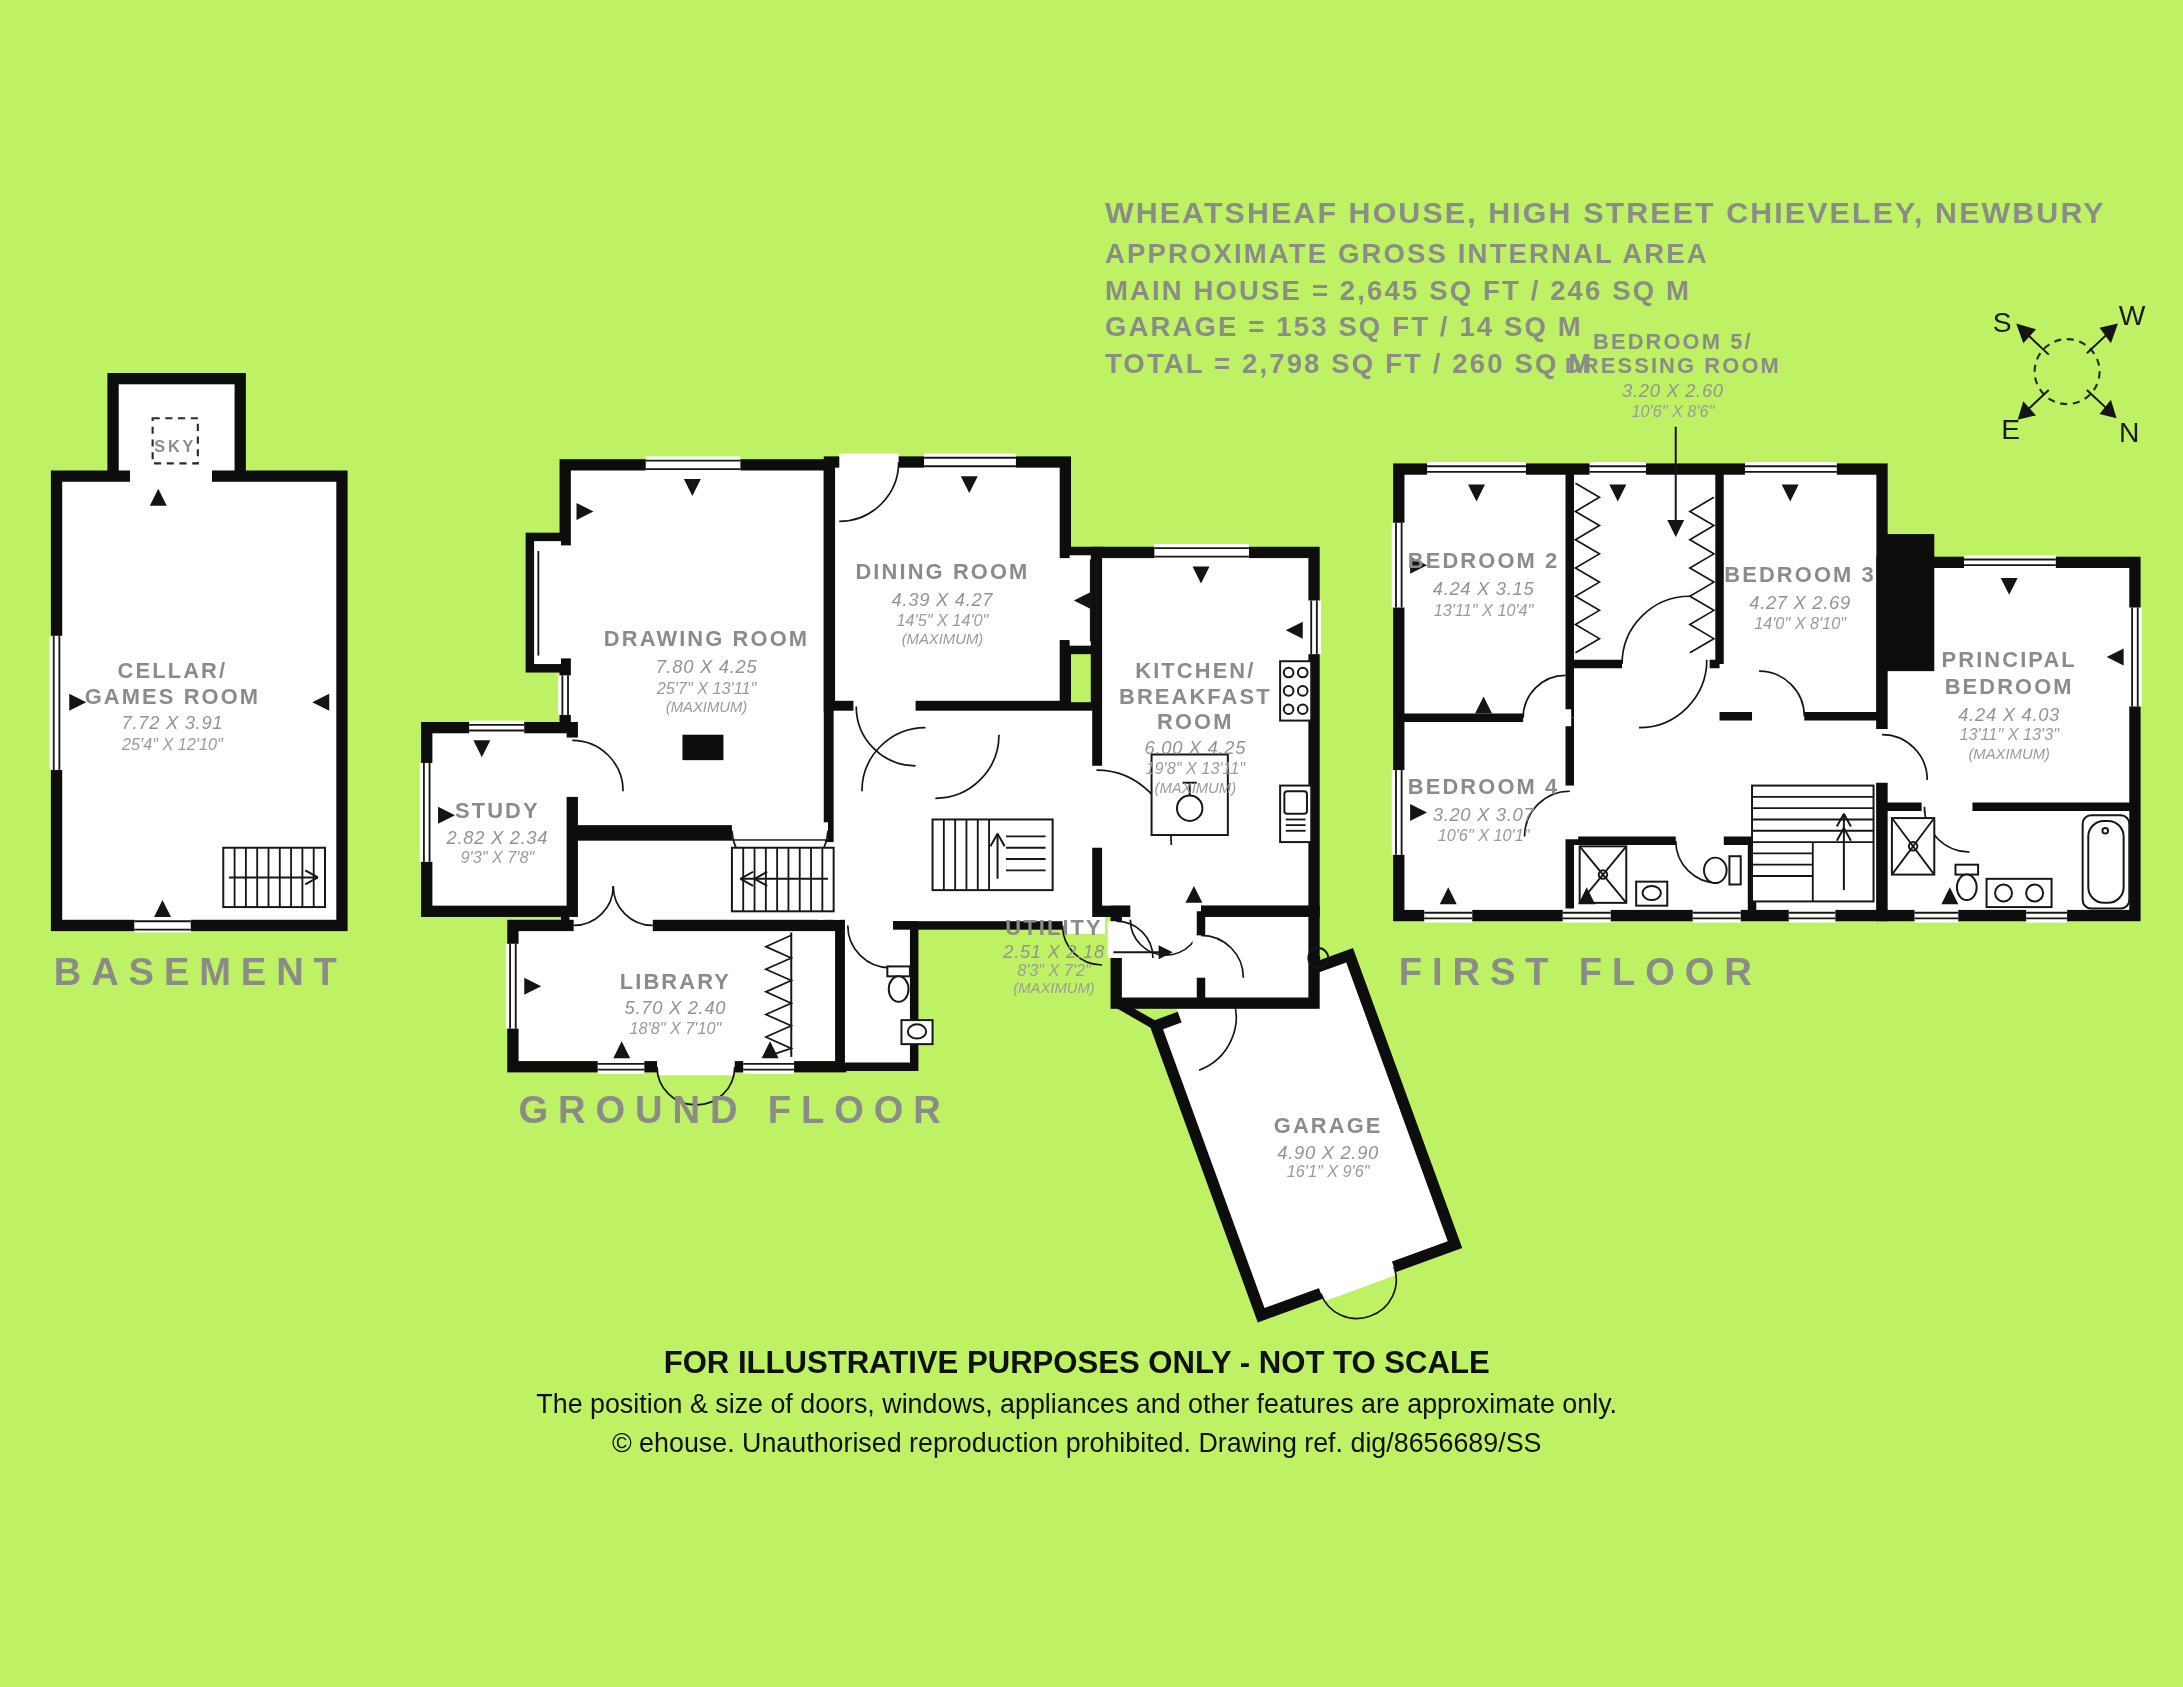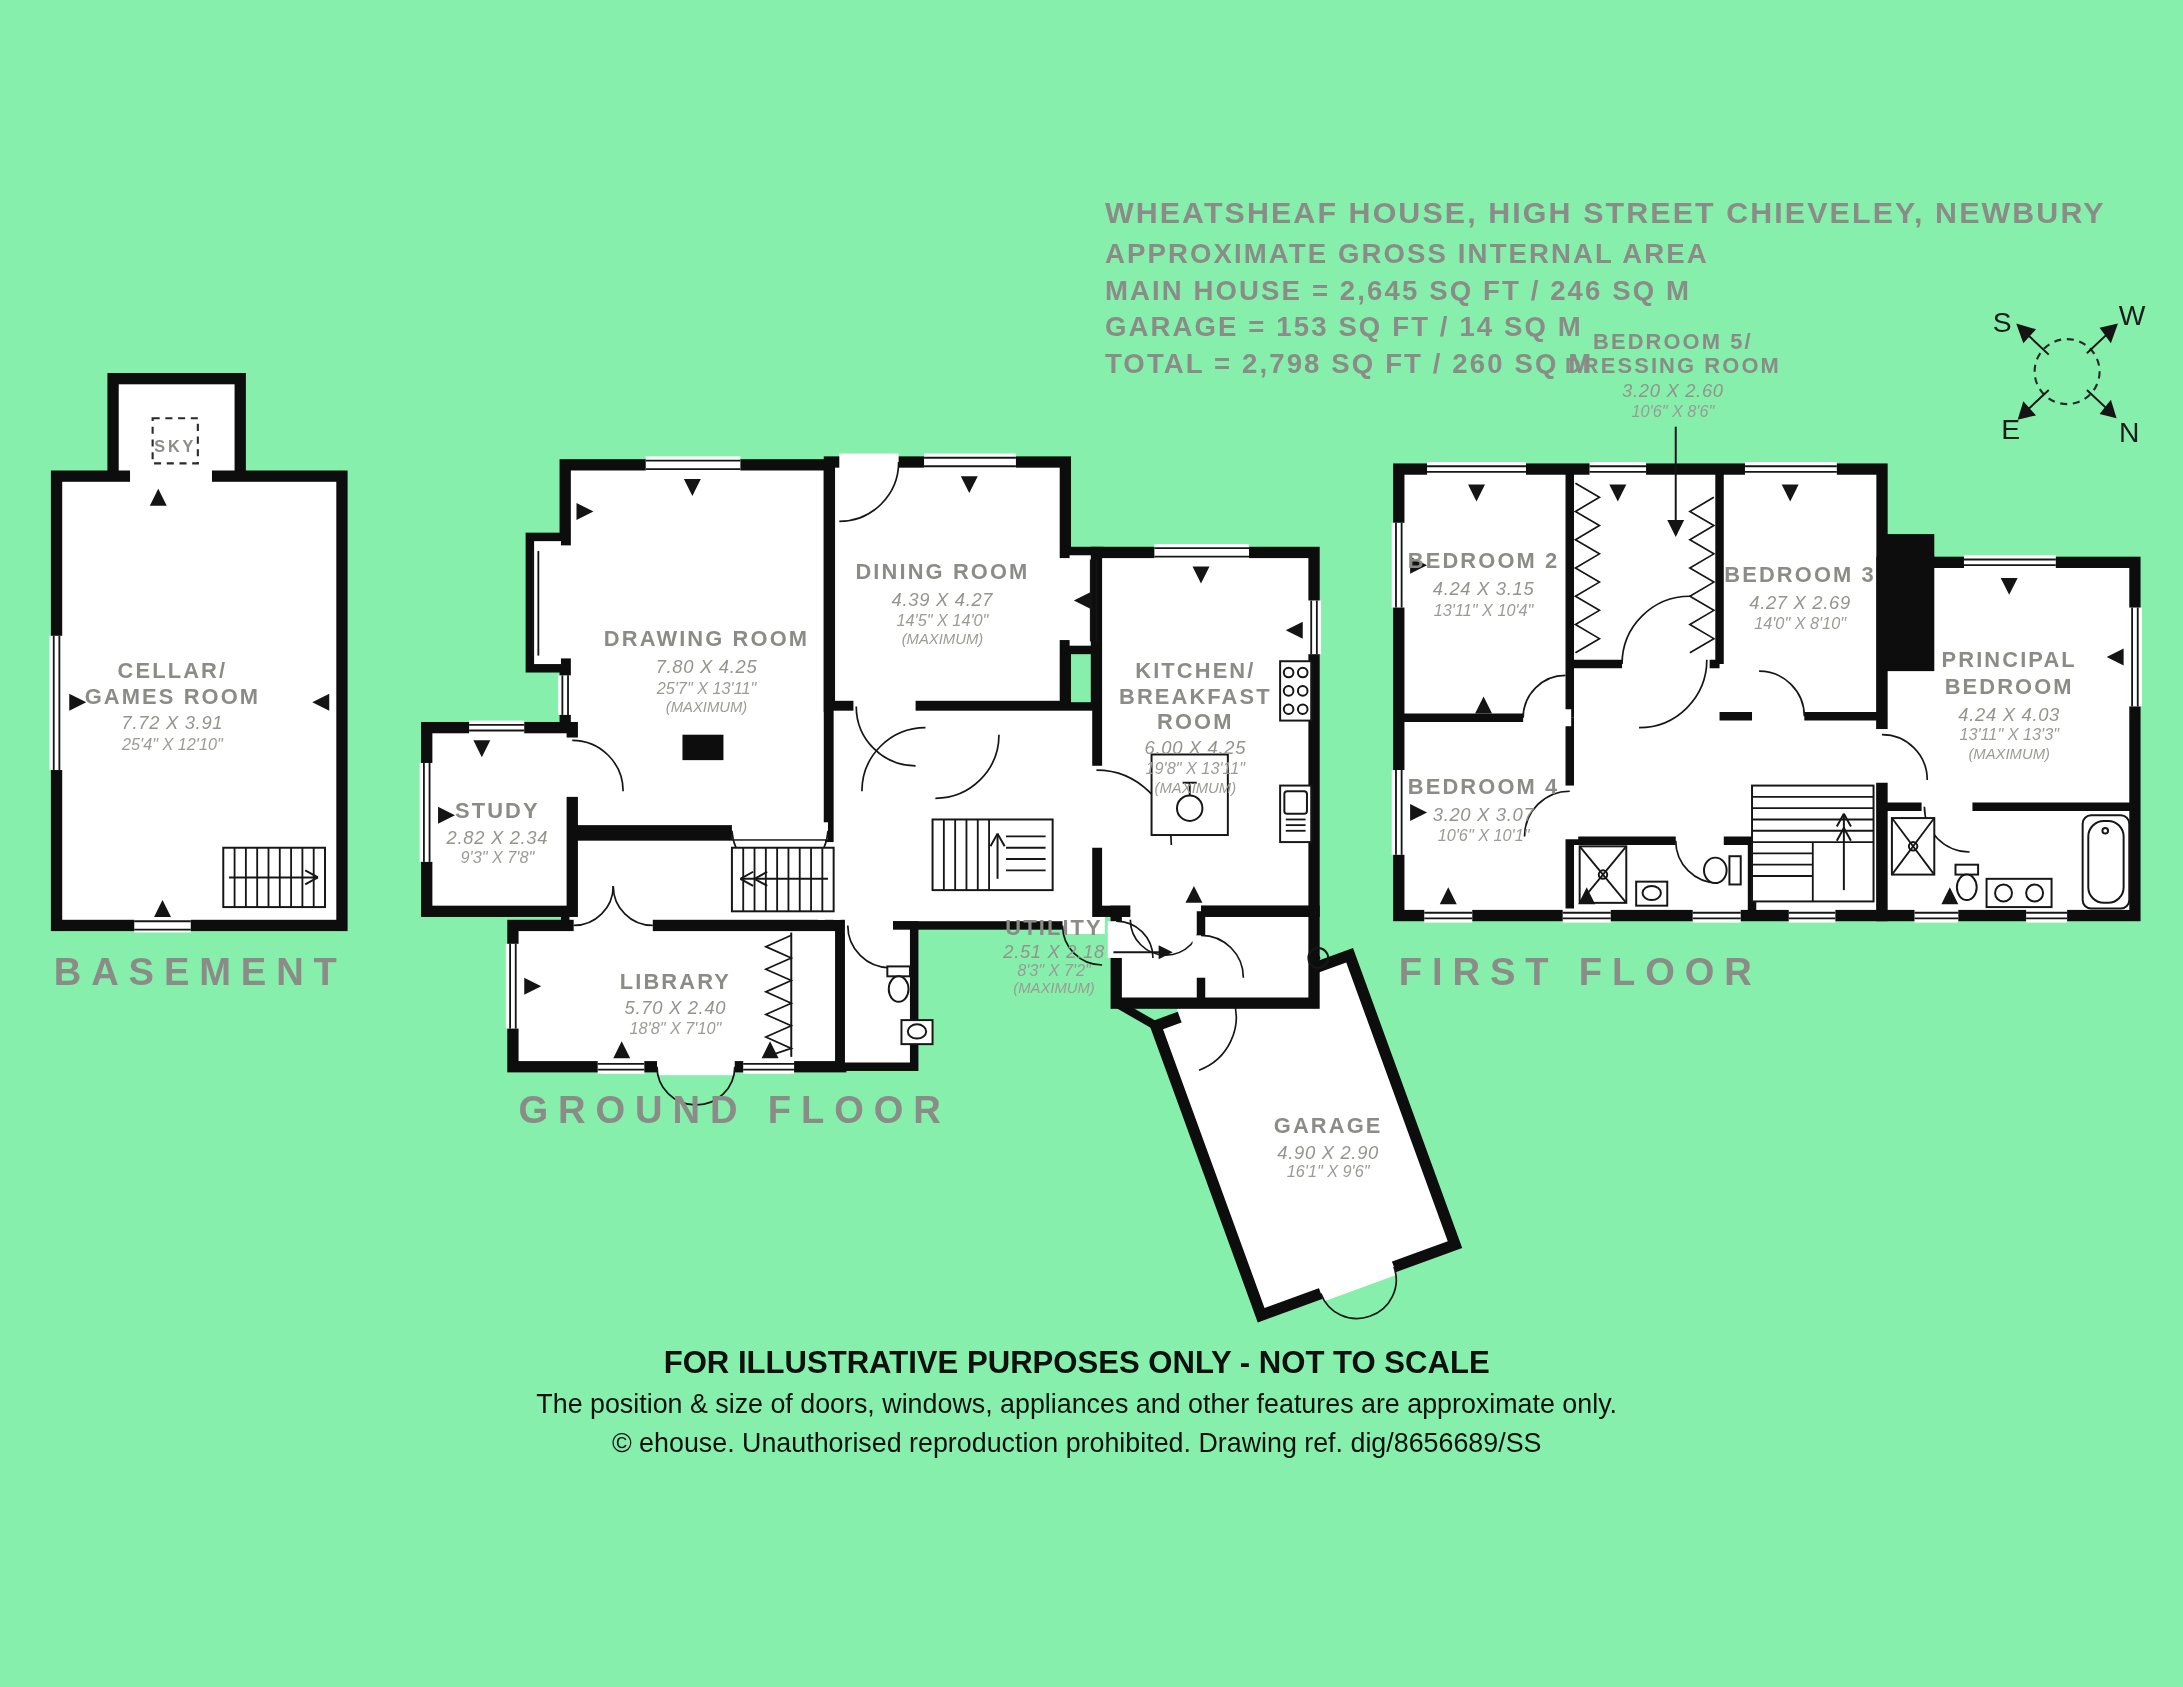--- a/index.html
+++ b/index.html
@@ -1,16 +1,16 @@
 <!DOCTYPE html>
 <html style="font-size:8.1px"><head>
 <meta charset="utf-8">
 <style>
   html,body{margin:0;padding:0;background:#ffffff;height:100%;}
-  .page{width:100vw;height:100vh;background:#86efac;}
+  .page{width:100vw;height:100vh;background:#bef264;}
   svg{display:block;width:100%;height:100%;}
   text{font-family:"Liberation Sans", sans-serif;}
   .title-main{font-size:21.5px;font-weight:bold;fill:#8b8b87;letter-spacing:1.5px;}
   .title-sub{font-size:19.5px;font-weight:bold;fill:#8b8b87;letter-spacing:1.5px;}
   .floor-label{font-size:27px;font-weight:bold;fill:#8b8b87;letter-spacing:7px;}
   .rn{font-size:15.5px;font-weight:bold;fill:#8b8b87;letter-spacing:1.5px;text-anchor:middle;}
   .rd{font-size:13px;font-style:italic;fill:#94948f;text-anchor:middle;letter-spacing:0.5px;}
   .rd2{font-size:11.5px;font-style:italic;fill:#9b9b96;text-anchor:middle;}
   .rd3{font-size:10.5px;font-style:italic;fill:#9b9b96;text-anchor:middle;}
   .sky-label{font-size:11.5px;font-weight:bold;fill:#8b8b87;letter-spacing:2px;text-anchor:middle;}

